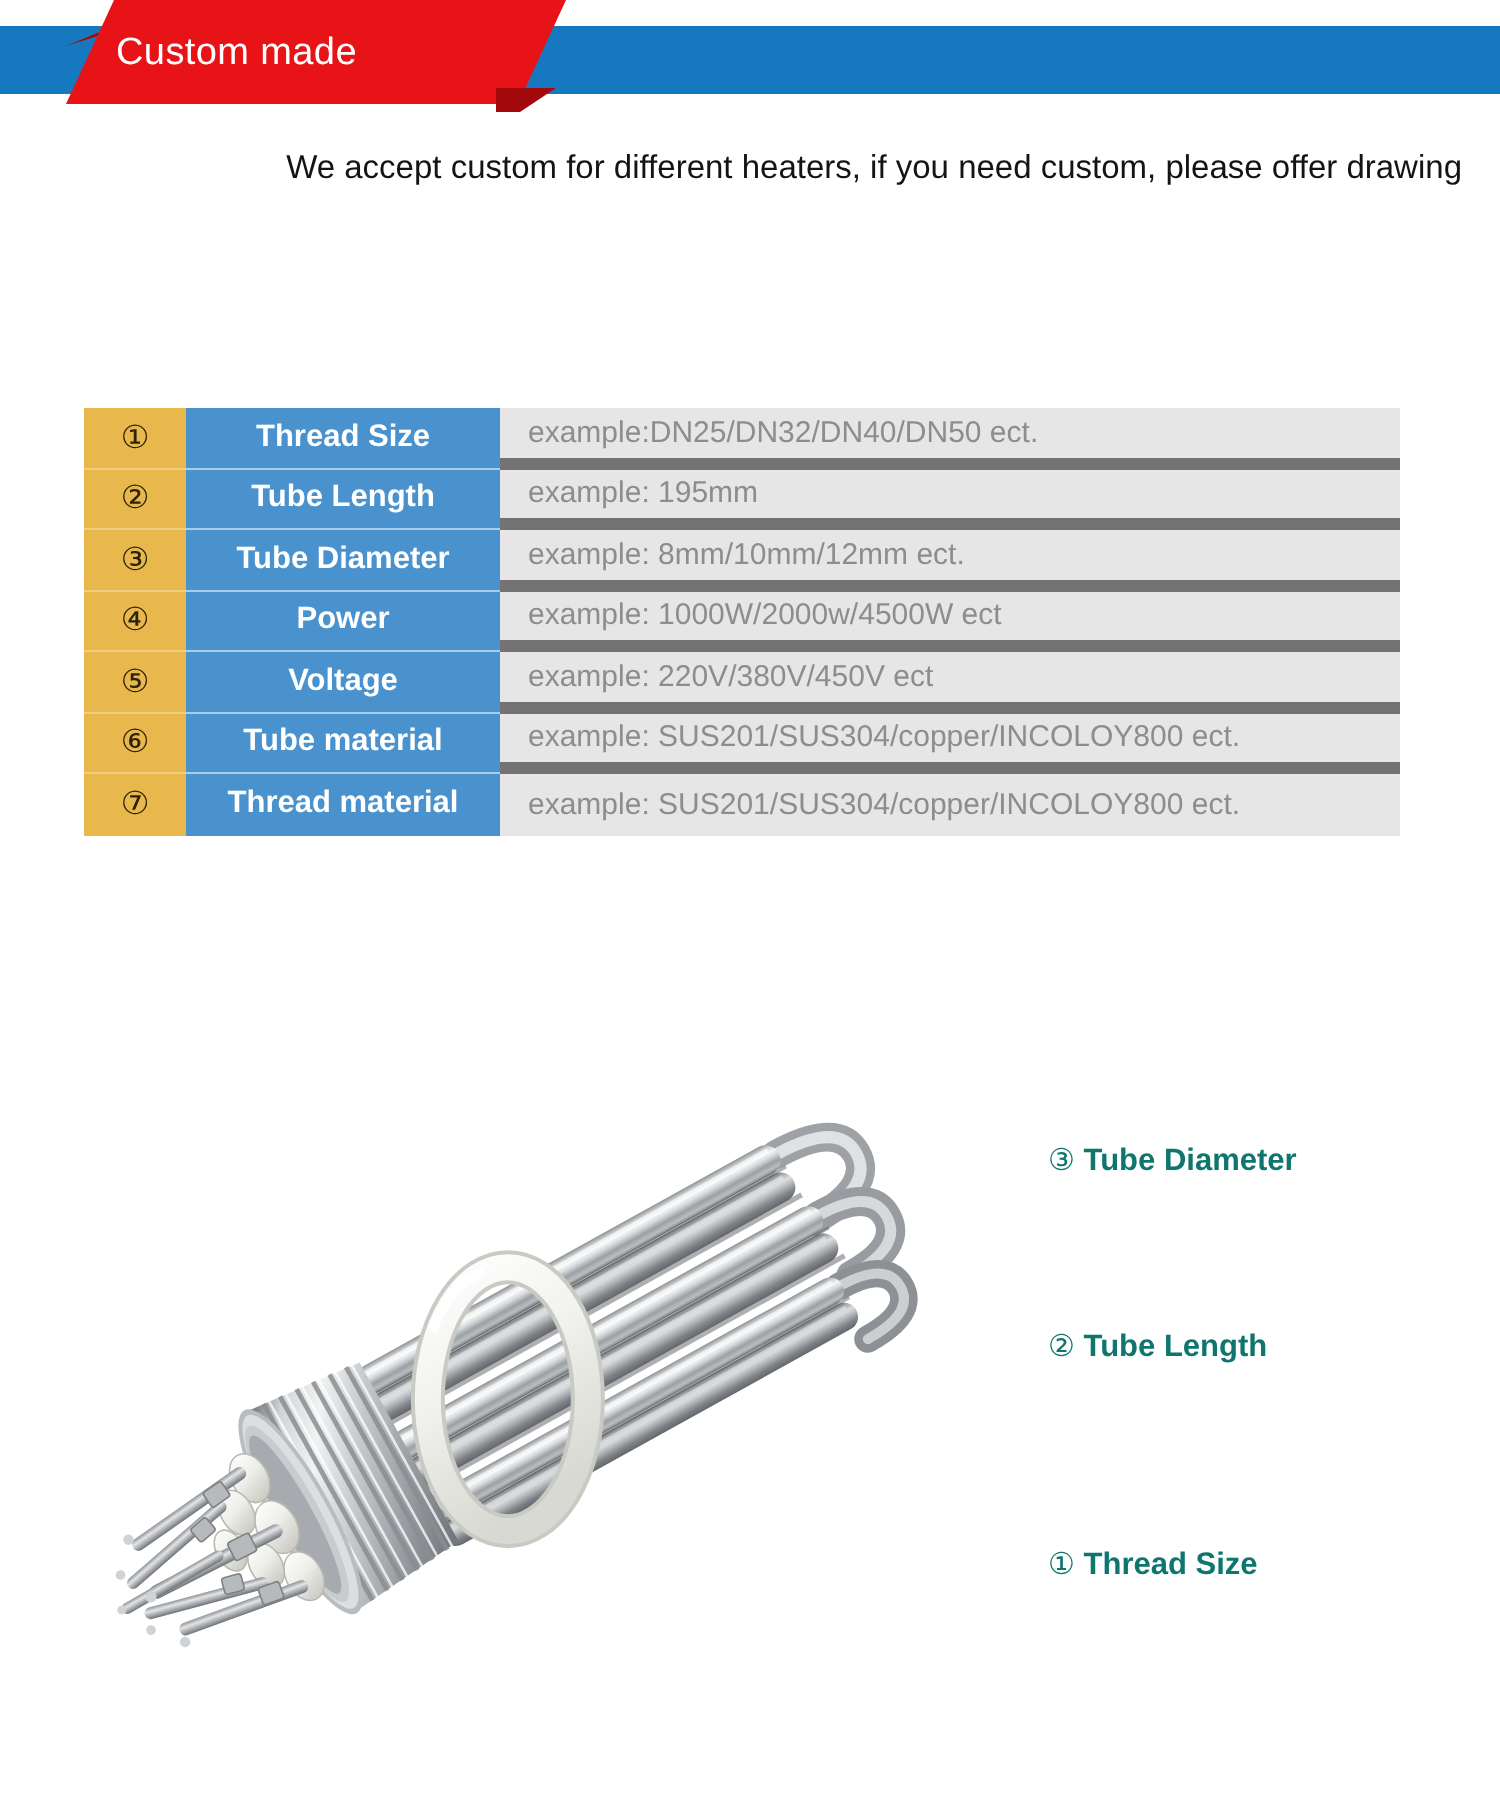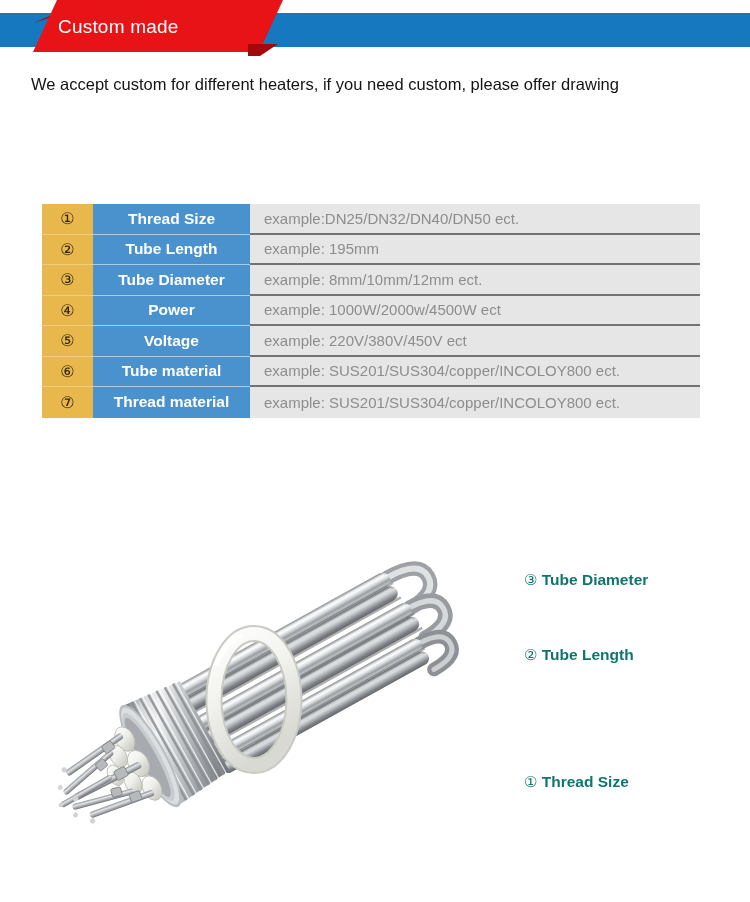--- a/index.html
+++ b/index.html
@@ -64,21 +64,21 @@
 
   
   .intro {
     position: absolute;
     left: 31px; top: 72px;
     width: 700px;
     font-size: 16.5px;
     line-height: 25.5px;
     color: #141414;
   }
-  .intro p { margin: 0; }
+  .intro p { margin: 0; text-align: right; }
 
   
   .param-table {
     position: absolute;
     left: 42px; top: 204px;
     width: 658px;
     border-collapse: separate;
     border-spacing: 0;
   }
   .param-table tr { height: 30.5px; }
@@ -106,21 +106,21 @@
     font-weight: bold;
     font-size: 15.5px;
     border-bottom: 1px solid #a9cde9;
   }
   tr:last-child td.col-label { border-bottom: none; }
   td.col-example {
     background: #e6e6e6;
     color: #8d8d8d;
     padding-left: 14px;
     font-size: 15px;
-    border-bottom: 2px solid #737373;
+    border-bottom: 6px solid #737373;
   }
   tr:last-child td.col-example { border-bottom: none; }
 
   
   .photo {
     position: absolute;
     left: 0; top: 436px;
     width: 750px; height: 466px;
   }
   .photo svg { display: block; }
@@ -128,21 +128,21 @@
   
   .callout {
     position: absolute;
     white-space: nowrap;
     font-size: 15.5px;
     font-weight: bold;
     color: #0f766e;
   }
   .callout .cnum { font-weight: normal; font-size: 15px; }
   .c1 { left: 524px; top: 773px; }
-  .c2 { left: 524px; top: 646px; }
+  .c2 { left: 524px; top: 664px; }
   .c3 { left: 524px; top: 571px; }
 </style>
 </head>
 <body>
 
 <div class="banner">
   <div class="banner-blue"></div>
   <div class="banner-fold-left"></div>
   <div class="banner-red"></div>
   <div class="banner-fold-right"></div>

